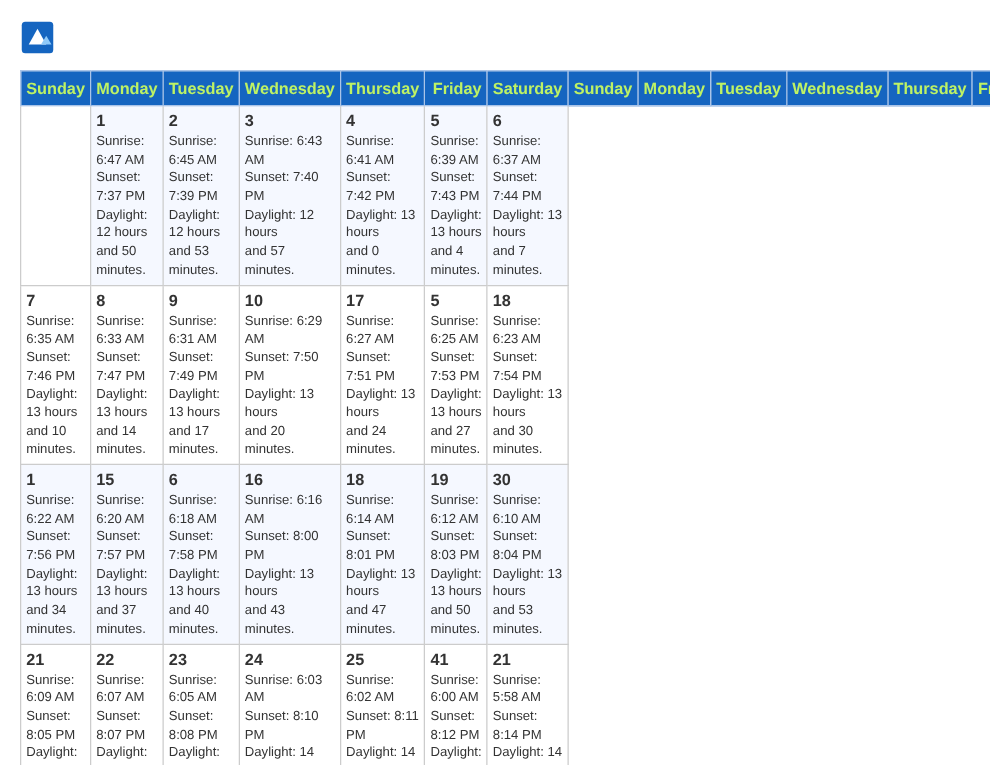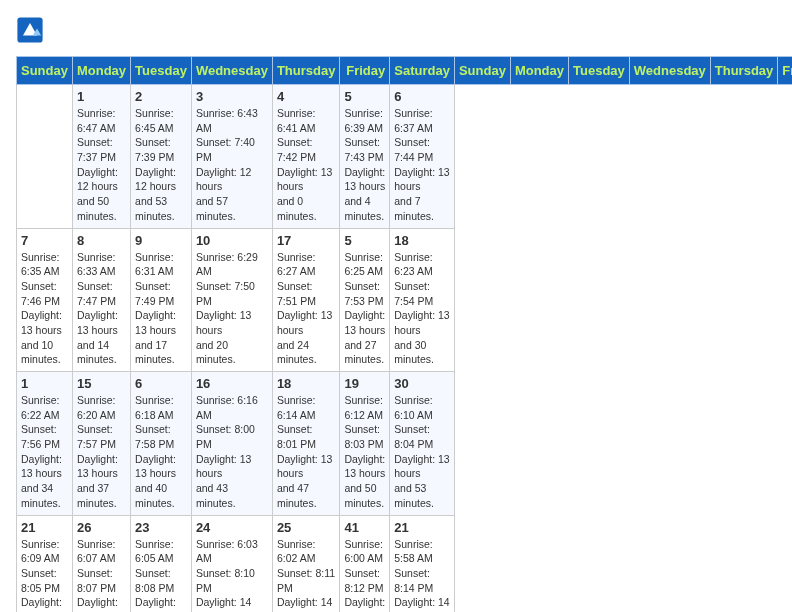--- a/index.html
+++ b/index.html
@@ -221,21 +221,21 @@
           <span class="day-number">30</span>
           <div class="day-info">Sunrise: 6:10 AM<br>Sunset: 8:04 PM<br>Daylight: 13 hours<br>and 53 minutes.</div>
         </td>
       </tr>
       <tr>
         <td>
           <span class="day-number">21</span>
           <div class="day-info">Sunrise: 6:09 AM<br>Sunset: 8:05 PM<br>Daylight: 13 hours<br>and 56 minutes.</div>
         </td>
         <td>
-          <span class="day-number">26</span>
+          <span class="day-number">22</span>
           <div class="day-info">Sunrise: 6:07 AM<br>Sunset: 8:07 PM<br>Daylight: 13 hours<br>and 59 minutes.</div>
         </td>
         <td>
           <span class="day-number">23</span>
           <div class="day-info">Sunrise: 6:05 AM<br>Sunset: 8:08 PM<br>Daylight: 14 hours<br>and 3 minutes.</div>
         </td>
         <td>
           <span class="day-number">24</span>
           <div class="day-info">Sunrise: 6:03 AM<br>Sunset: 8:10 PM<br>Daylight: 14 hours<br>and 6 minutes.</div>
         </td>

